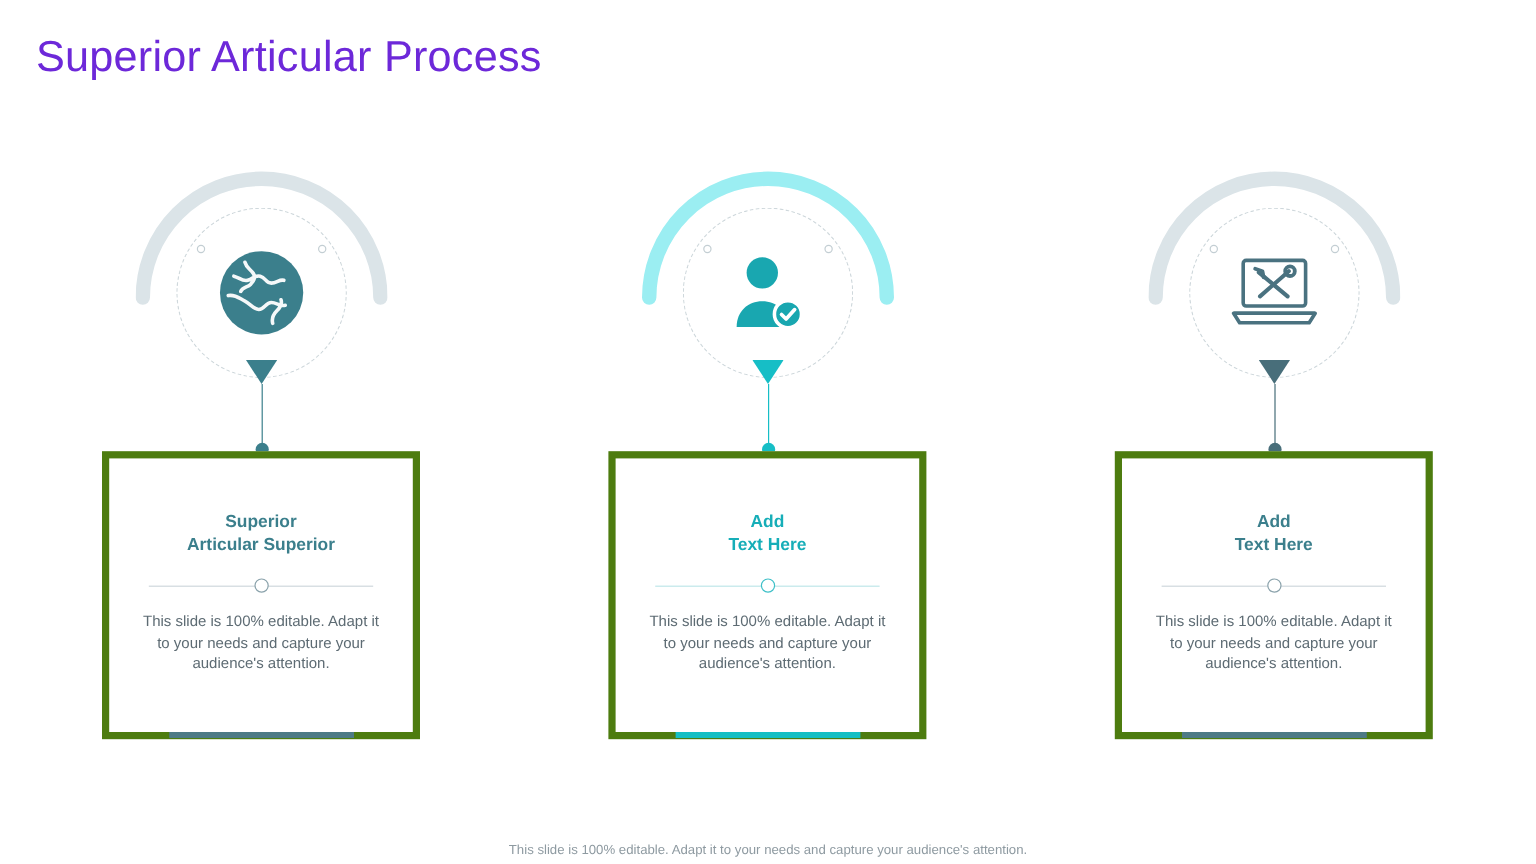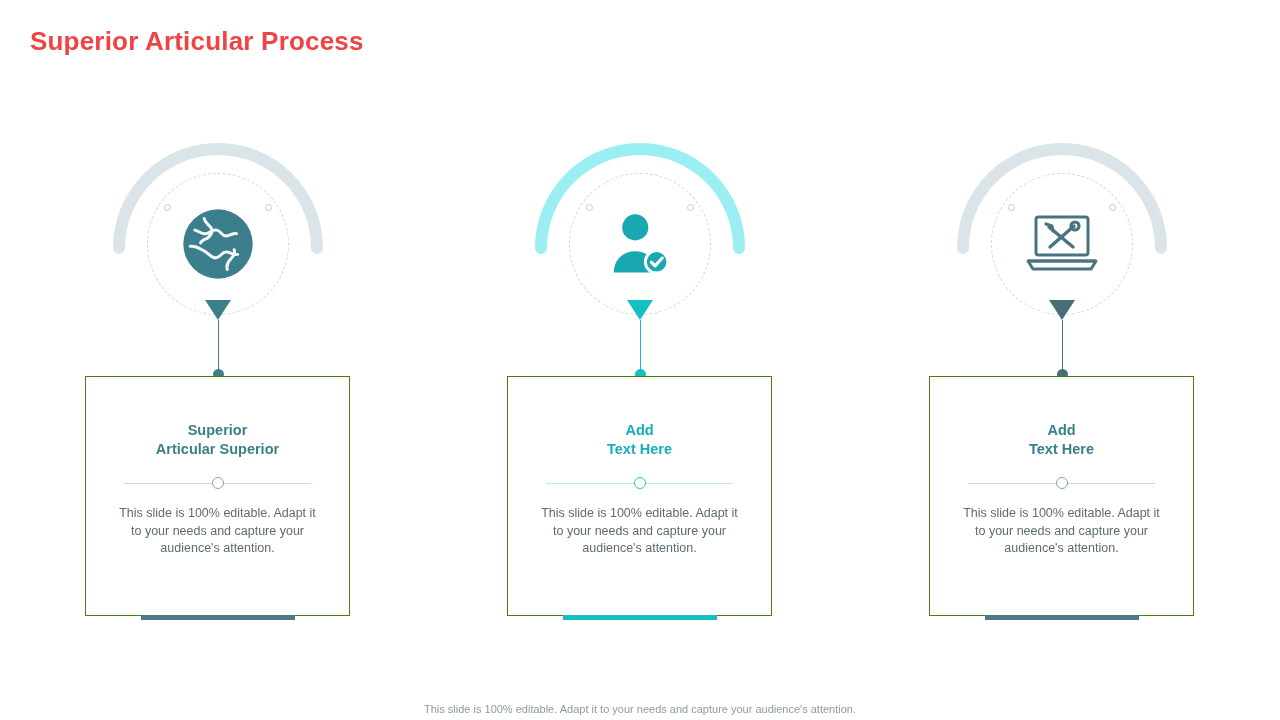--- a/index.html
+++ b/index.html
@@ -16,23 +16,23 @@
   }
   .slide {
     position: relative;
     width: 1280px;
     height: 720px;
   }
   .slide-title {
     position: absolute;
     left: 30px;
     top: 26px;
-    font-size: 26px;
-    font-weight: bold;
-    color: #ef4444;
+    font-size: 36px;
+    font-weight: normal;
+    color: #6d28d9;
     letter-spacing: 0.2px;
   }
   .columns {
     position: absolute;
     top: 130px;
     left: 0;
     width: 1280px;
     height: 500px;
   }
   .col {
@@ -121,21 +121,21 @@
     border-radius: 50%;
   }
 
   
   .card {
     position: absolute;
     left: 32px;
     top: 246px;
     width: 265px;
     height: 240px;
-    border: 1px solid #4d7c0f;
+    border: 6px solid #4d7c0f;
     box-sizing: border-box;
     background: #ffffff;
   }
   .card-title {
     margin-top: 44px;
     text-align: center;
     font-size: 14.5px;
     font-weight: bold;
     line-height: 19px;
   }

